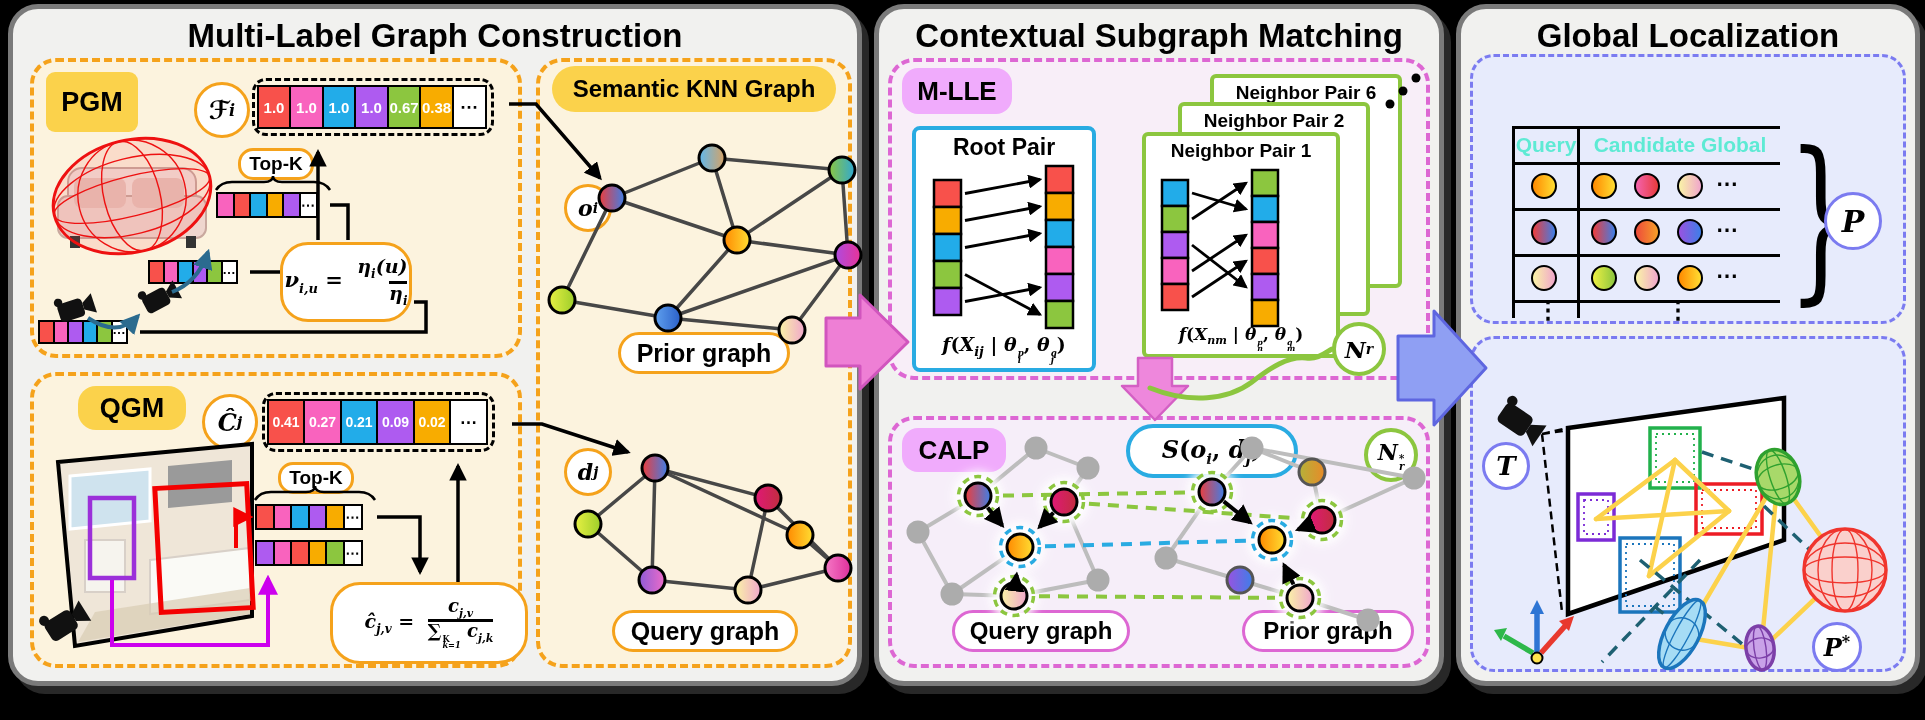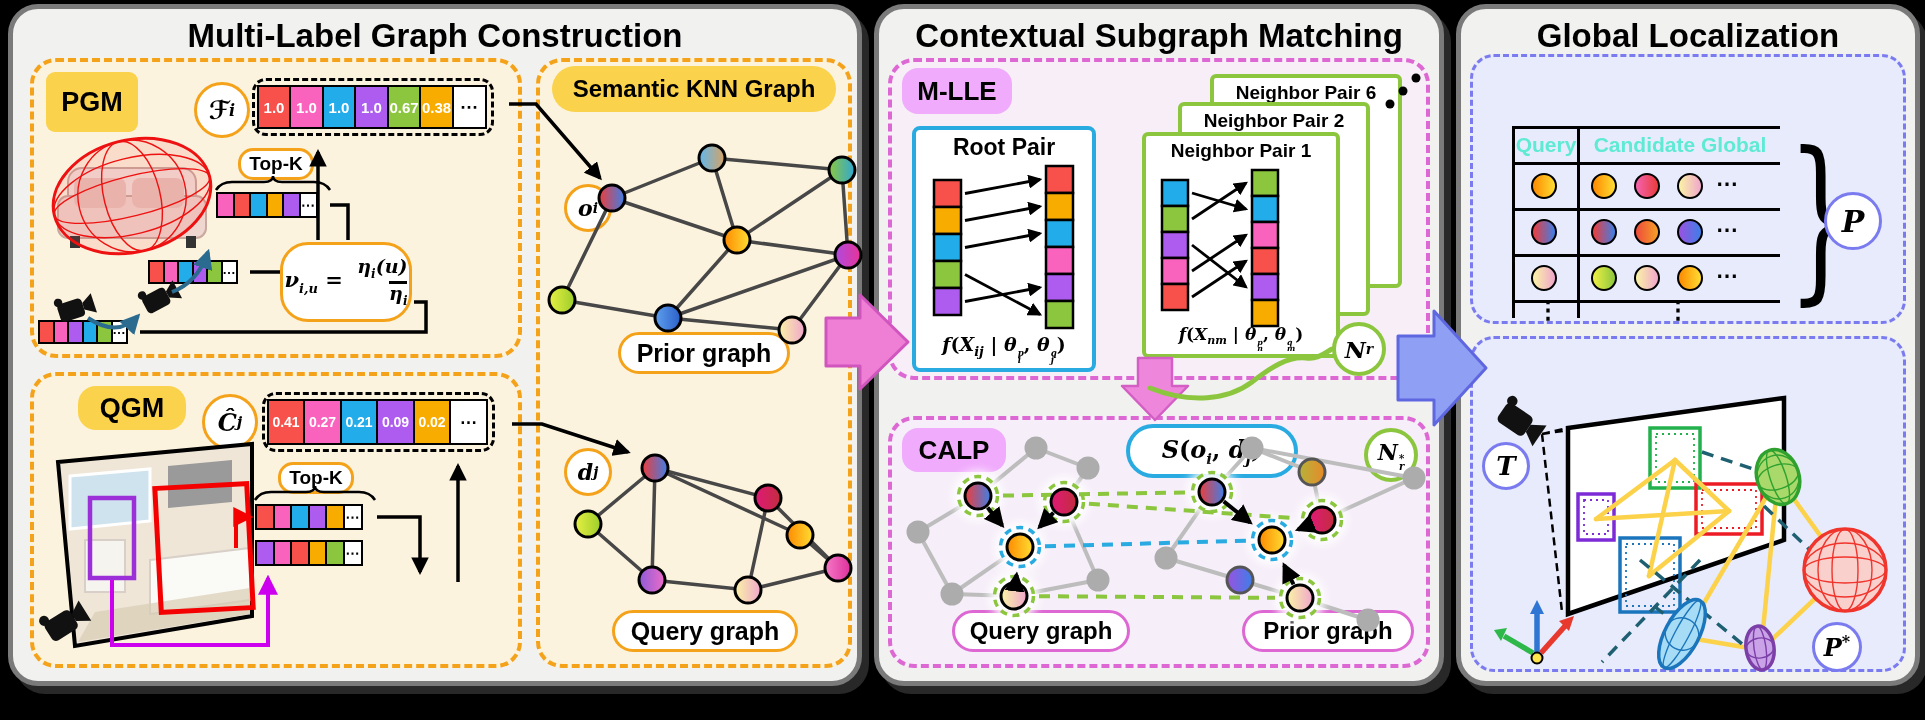--- a/index.html
+++ b/index.html
@@ -148,20 +148,33 @@
       <div class="cell" style="width: 20px; height: 26px; font-size: 14px; background: rgb(255, 255, 255); color: rgb(0, 0, 0);">⋯</div>
     </div>
   <div class="vec" style="left:255px;top:540px;">
       <div class="cell" style="width: 20px; height: 26px; font-size: 11px; background: rgb(174, 91, 240);"></div>
       <div class="cell" style="width: 20px; height: 26px; font-size: 11px; background: rgb(249, 99, 190);"></div>
       <div class="cell" style="width: 20px; height: 26px; font-size: 11px; background: rgb(248, 81, 75);"></div>
       <div class="cell" style="width: 20px; height: 26px; font-size: 11px; background: rgb(248, 172, 0);"></div>
       <div class="cell" style="width: 20px; height: 26px; font-size: 11px; background: rgb(140, 198, 63);"></div>
       <div class="cell" style="width: 20px; height: 26px; font-size: 14px; background: rgb(255, 255, 255); color: rgb(0, 0, 0);">⋯</div>
     </div>
+  <div class="fbubble" style="left:330px;top:582px;width:198px;height:82px;border-radius:30px;">
+    <span class="fml" style="font-size:19px;">
+      <span>ĉ</span><sub style="font-size:12px;">j,v</sub>
+      <span style="font-style:normal;">=</span>
+      <span class="frac" style="font-size:18px;">
+        <span class="num"><span>c</span><sub style="font-size:11px;">j,v</sub></span>
+        <span class="den"><span style="font-style:normal;">∑</span><span class="ss">
+              <sup style="font-style:normal;">K</sup>
+              <sub>k=1</sub>
+            </span>&nbsp;<span>c</span><sub style="font-size:11px;">j,k</sub></span>
+      </span>
+    </span>
+  </div>
 
   <div class="obox" style="left:536px;top:58px;width:316px;height:610px;"></div>
   <div class="pill yellow2" style="left:552px;top:66px;width:284px;height:46px;">
       <span>Semantic KNN Graph</span>
     </div>
   <div class="circ orange" style="left:564px;top:184px;width:48px;height:48px;font-size:22px;">
     <span class="mi">o</span>
       <sub class="mi" style="font-size:14px;">i</sub>
   </div>
   <div class="pill o-orange" style="left:618px;top:332px;width:172px;height:42px;font-size:25px;">

